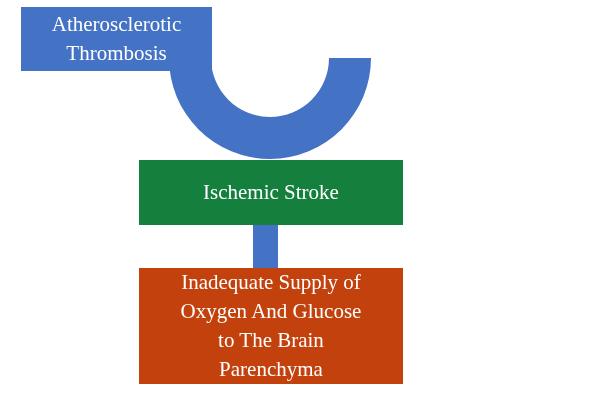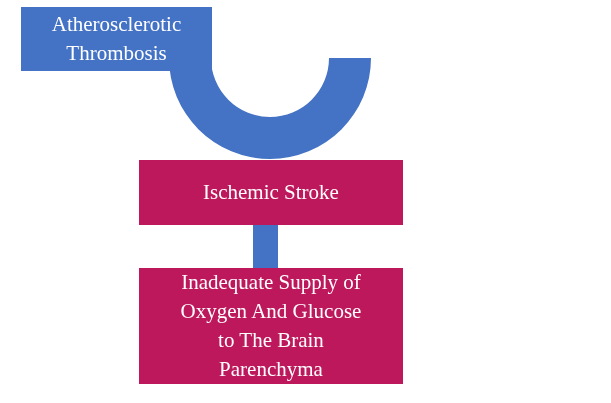--- a/index.html
+++ b/index.html
@@ -66,24 +66,24 @@
   </svg>
 
   <div class="v-connector" style="background-color: rgb(68, 114, 196);"></div>
 
   <div class="node node-atherosclerotic" style="background-color: rgb(68, 114, 196);">
     <span class="node-label">Atherosclerotic
 Thrombosis</span>
   </div>
 
 
-  <div class="node node-ischemic" style="background-color: #be185d;">
+  <div class="node node-ischemic" style="background-color: #15803d;">
     <span class="node-label">Ischemic Stroke</span>
   </div>
 
-  <div class="node node-inadequate" style="background-color: #be185d;">
+  <div class="node node-inadequate" style="background-color: #c2410c;">
     <span class="node-label">Inadequate Supply of
 Oxygen And Glucose
 to The Brain
 Parenchyma</span>
   </div>
 
 </div>
 
 </body></html>

